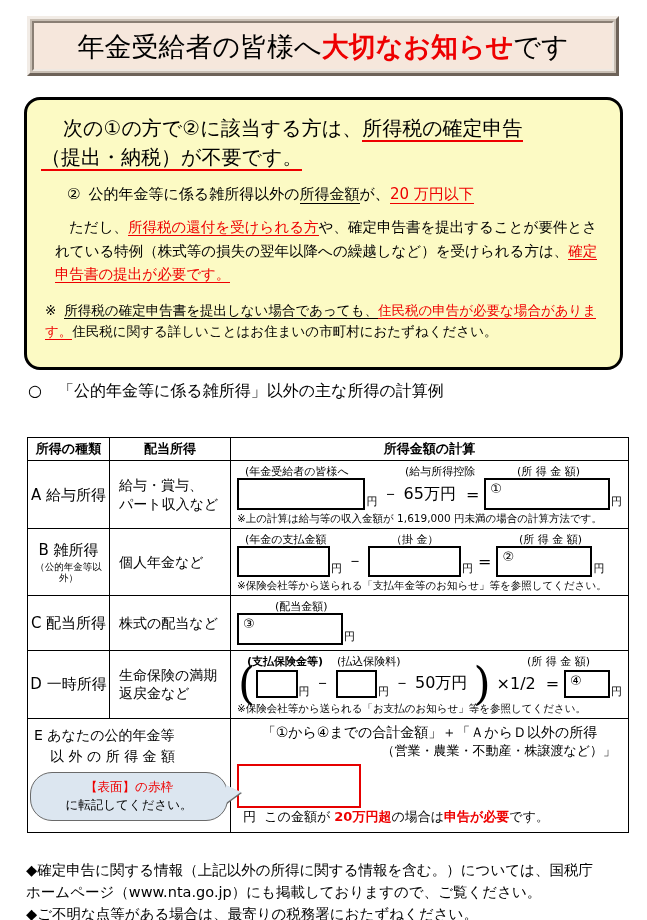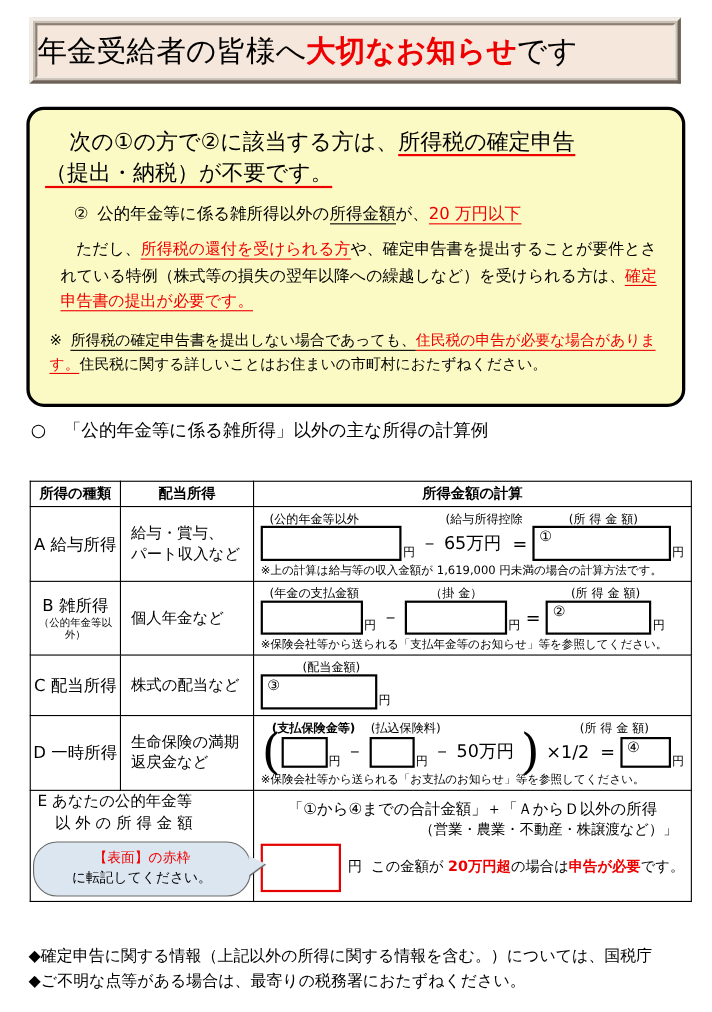--- a/index.html
+++ b/index.html
@@ -41,21 +41,21 @@
     width: 100%;
     height: 100%;
     box-sizing: border-box;
     border-top: 2px solid #8a7f74;
     border-left: 2px solid #8a7f74;
     border-right: 2px solid #efe8e1;
     border-bottom: 2px solid #efe8e1;
     background: #f6e7dc;
     display: flex;
     align-items: center;
-    justify-content: flex-start;
+    justify-content: center;
   }
   .banner-text {
     font-size: 27px;
     letter-spacing: 0px;
     white-space: nowrap;
     line-height: 1;
   }
   .banner-text .red {
     color: #ee0000;
     font-weight: bold;
@@ -245,23 +245,24 @@
     width: 0; height: 0;
     border-top: 7px solid transparent;
     border-bottom: 11px solid transparent;
     border-left: 15px solid #dce6f0;
     filter: drop-shadow(1px 1px 0 #6a6a6a);
   }
   .e-line1 { font-size: 14px; text-align: center; padding-top: 2px; }
   .e-line2 { font-size: 13px; text-align: right; padding-right: 6px; }
   .e-bottom {
     display: flex;
-    align-items: center;
+    align-items: flex-start;
     margin-top: 4px;
     padding-bottom: 2px;
+    flex-direction: column;
   }
   .redbox {
     width: 124px;
     height: 44px;
     border: 2.5px solid #e60000;
     box-sizing: border-box;
     background: #fff;
   }
   .e-after {
     font-size: 13px;
@@ -320,21 +321,21 @@
       <tr>
         <td class="c-kind">
           <div class="kind-main">A 給与所得</div>
         </td>
         <td class="c-cont">
           <div class="cont-txt cont-left">給与・賞与、<br>パート収入など</div>
         </td>
         <td class="c-calc">
           <div class="calc-pad">
             <div class="lblrow">
-              <span class="lbl" style="left:8px;">(公的年金等以外</span>
+              <span class="lbl" style="left:8px;">(年金受給者の皆様へ</span>
               <span class="lbl" style="left:168px;">(給与所得控除</span>
               <span class="lbl" style="left:280px;">(所 得 金 額)</span>
             </div>
             <div class="formula">
               <div class="fbox f-a"></div>
               <span class="yen">円</span>
               <span class="op">－ 65万円</span>
               <span class="op">=</span>
               <div class="fbox f-a2">
                 <span class="num-circ">①</span>
@@ -456,16 +457,17 @@
               <span class="e-after"><span>円</span>&nbsp;&nbsp;<span>この金額が </span><span class="red">20万円超</span><span>の場合は</span><span class="red">申告が必要</span><span>です。</span></span>
             </div>
           </div>
         </td>
       </tr>
     </tbody>
   </table>
 
   <div class="footer">
     <div class="f-line">◆確定申告に関する情報（上記以外の所得に関する情報を含む。）については、国税庁</div>
+    <div class="f-line">ホームページ（www.nta.go.jp）にも掲載しておりますので、ご覧ください。</div>
     <div class="f-line">◆ご不明な点等がある場合は、最寄りの税務署におたずねください。</div>
   </div>
 
 </div>
 
 </body></html>

